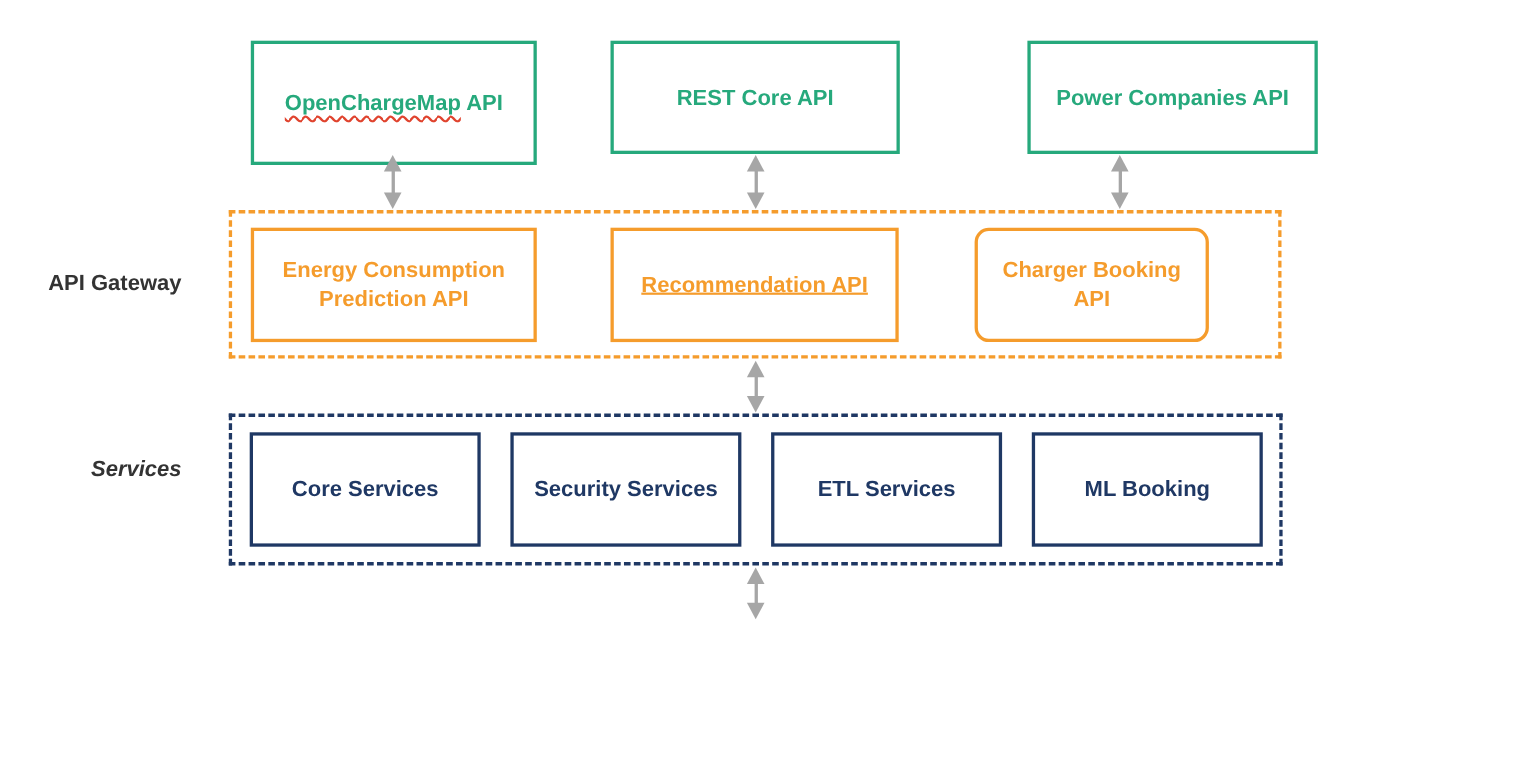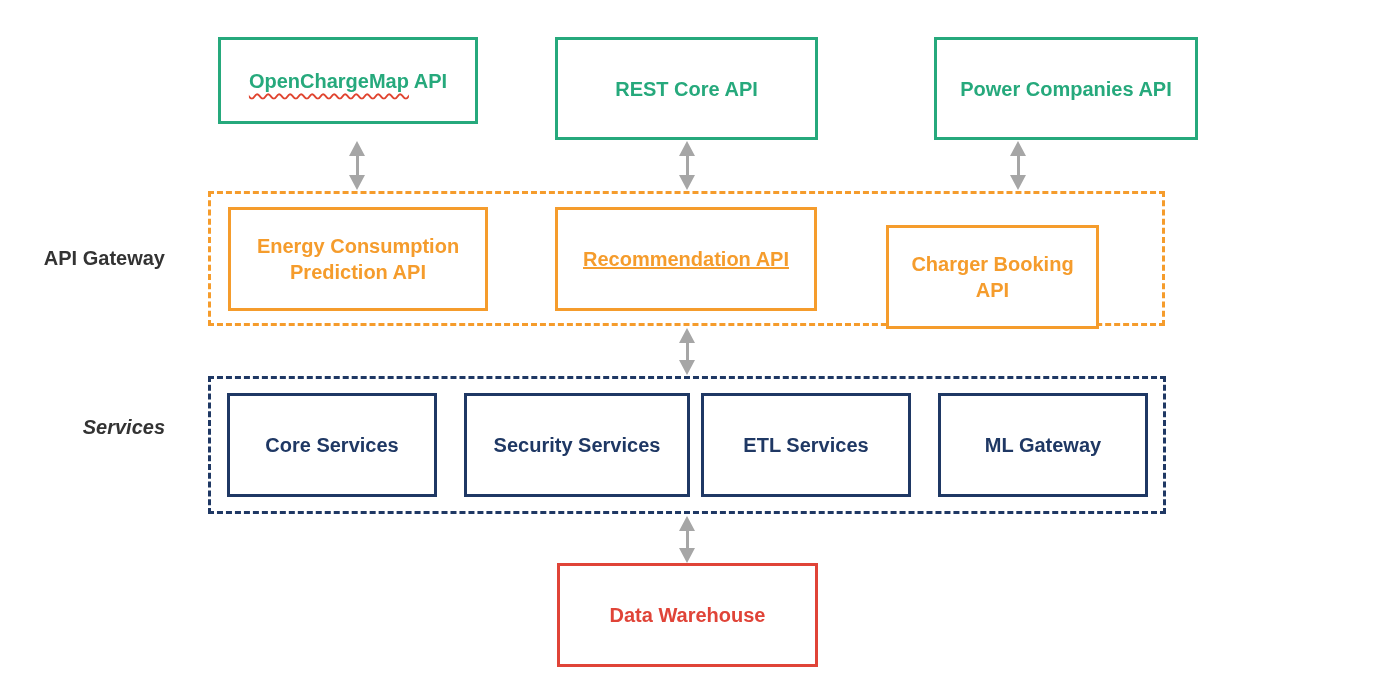--- a/index.html
+++ b/index.html
@@ -62,21 +62,21 @@
     text-decoration-color:var(--squiggle);
     text-decoration-thickness:1.5px;
     text-underline-offset:5px;
   }
 </style>
 </head>
 <body>
 
 <div class="stage">
 
-  <div class="box green" style="left:218px;top:37px;width:260px;height:87px;">
+  <div class="box green" style="left:228px;top:37px;width:260px;height:113px;">
     <span><span class="squiggle">OpenChargeMap</span><span> API</span></span>
   </div>
 
   <div class="box green" style="left:555px;top:37px;width:263px;height:103px;">
     <span>REST Core API</span>
   </div>
 
   <div class="box green" style="left:886px;top:37px;width:264px;height:103px;margin-left:48px;">
     <span>Power Companies API</span>
   </div>
@@ -100,50 +100,47 @@
   <div class="layer-label" style="left:0px;top:191px;width:165px;height:135px;">API Gateway</div>
 
   <div class="dashed-container orange" style="left:208px;top:191px;width:957px;height:135px;"></div>
 
   <div class="box orange" style="left:228px;top:207px;width:260px;height:104px;">
     <span>Energy Consumption Prediction API</span>
   </div>
   <div class="box orange" style="left:555px;top:207px;width:262px;height:104px;text-decoration:underline;">
     <span>Recommendation API</span>
   </div>
-  <div class="box orange" style="left:886px;top:225px;width:213px;height:104px;">
+  <div class="box orange" style="left:886px;top:207px;width:213px;height:104px;border-radius:13px;">
     <span>Charger Booking API</span>
   </div>
 
   <div class="varrow" style="left:679px;top:328px;height:47px;">
     <div class="ah up"></div>
     <div class="shaft"></div>
     <div class="ah down"></div>
   </div>
 
   <div class="layer-label" style="left:0px;top:358px;width:165px;height:138px;font-style:italic;">Services</div>
 
   <div class="dashed-container navy" style="left:208px;top:376px;width:958px;height:138px;"></div>
 
   <div class="box navy" style="left:227px;top:393px;width:210px;height:104px;">
     <span>Core Services</span>
   </div>
-  <div class="box navy" style="left:464px;top:393px;width:226px;height:104px;">
+  <div class="box navy" style="left:464px;top:393px;width:210px;height:104px;">
     <span>Security Services</span>
   </div>
   <div class="box navy" style="left:701px;top:393px;width:210px;height:104px;">
     <span>ETL Services</span>
   </div>
   <div class="box navy" style="left:938px;top:393px;width:210px;height:104px;">
-    <span>ML Gateway</span>
+    <span>ML Booking</span>
   </div>
 
   <div class="varrow" style="left:679px;top:516px;height:47px;">
     <div class="ah up"></div>
     <div class="shaft"></div>
     <div class="ah down"></div>
   </div>
 
-  <div class="box red" style="left:557px;top:563px;width:261px;height:104px;">
-    <span>Data Warehouse</span>
-  </div>
 
 </div>
 
 </body></html>

